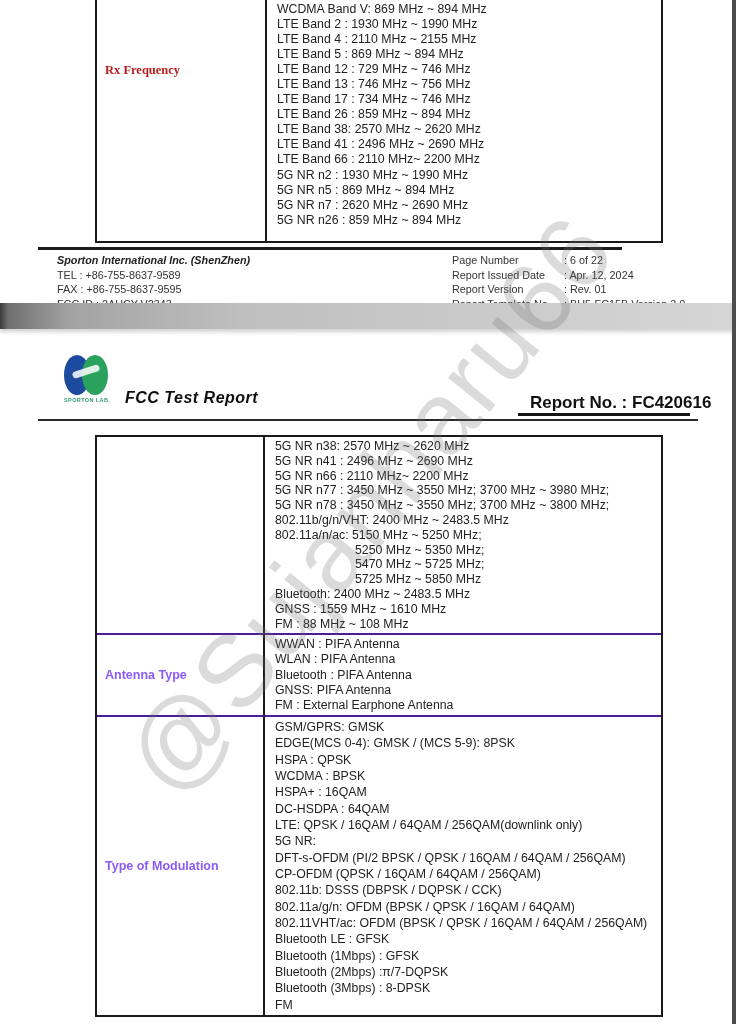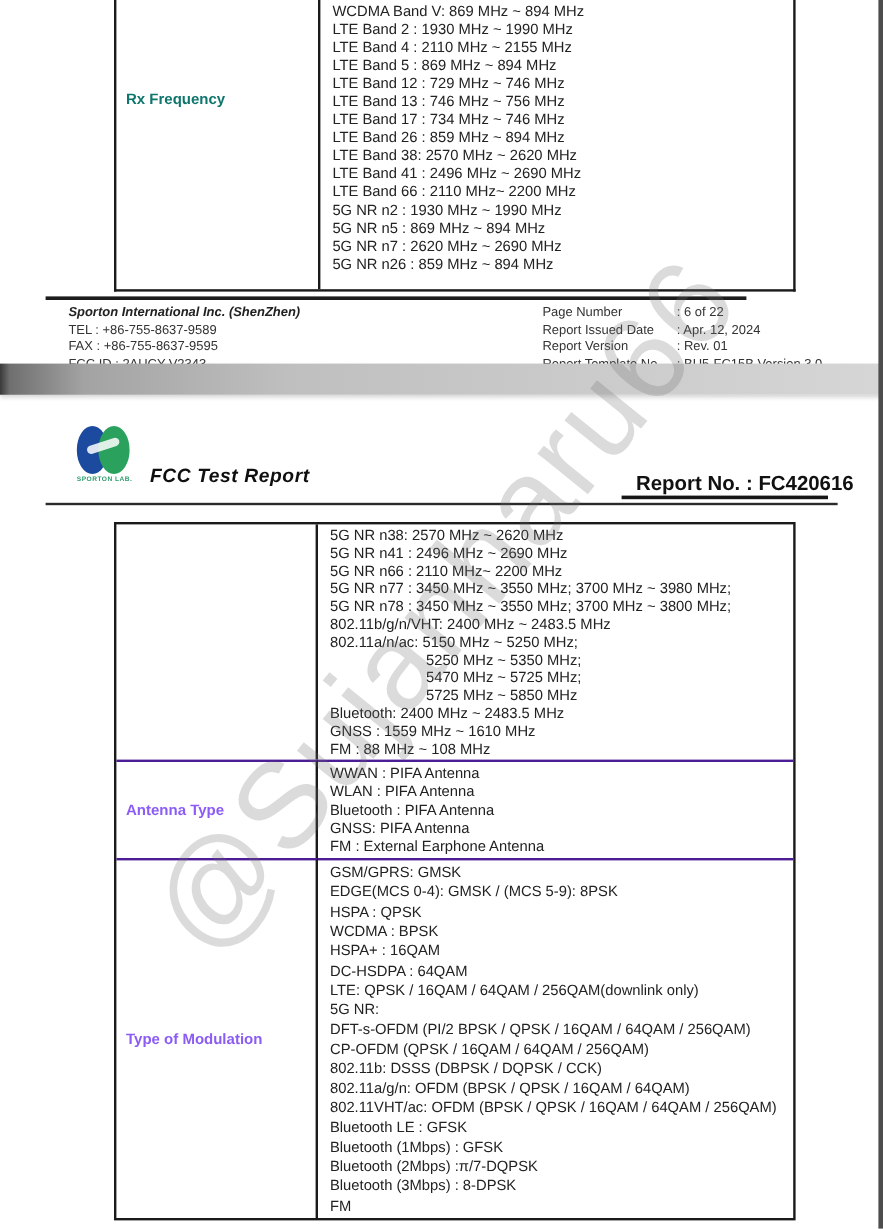--- a/index.html
+++ b/index.html
@@ -8,22 +8,22 @@
     background:#ffffff;color:#1f1f1f;
     font-family:"Liberation Sans", sans-serif;
   }
   .page{position:absolute;left:0;width:736px;background:#fff;}
   
   .page1{top:0;height:303px;}
   .tbl1{position:absolute;top:0;left:95px;width:568px;height:243px;
         border:2px solid #1a1a1a;border-top:none;box-sizing:border-box;}
   .tbl1-labelcell{position:absolute;left:0;top:0;bottom:0;width:168px;
         border-right:2px solid #1a1a1a;}
-  .tbl1-labelcell span{position:absolute;left:8px;top:76px;
-        font-size:12.5px;font-weight:bold;color:#0f766e;}
+  .tbl1-labelcell span{position:absolute;left:8px;top:63px;
+        font-size:12.5px;font-weight:bold;color:#b91c1c;font-family:Liberation Serif, serif;}
   .tbl1-lines{position:absolute;left:170px;right:0;top:0;bottom:0;
         padding:2px 0 0 10px;overflow:hidden;}
   .cell-line{font-size:12.3px;line-height:15.05px;white-space:nowrap;color:#222;}
   
   .footer-rule{position:absolute;top:247px;left:38px;width:584px;height:3px;background:#1c1c1c;}
   .footer{position:absolute;top:253px;left:0;width:736px;font-size:10.8px;line-height:14.7px;color:#333;}
   .f-left{position:absolute;left:57px;top:0;}
   .f-company{font-weight:bold;font-style:italic;color:#222;}
   .f-right{position:absolute;left:452px;top:0;width:270px;}
   .meta-row{display:flex;}

